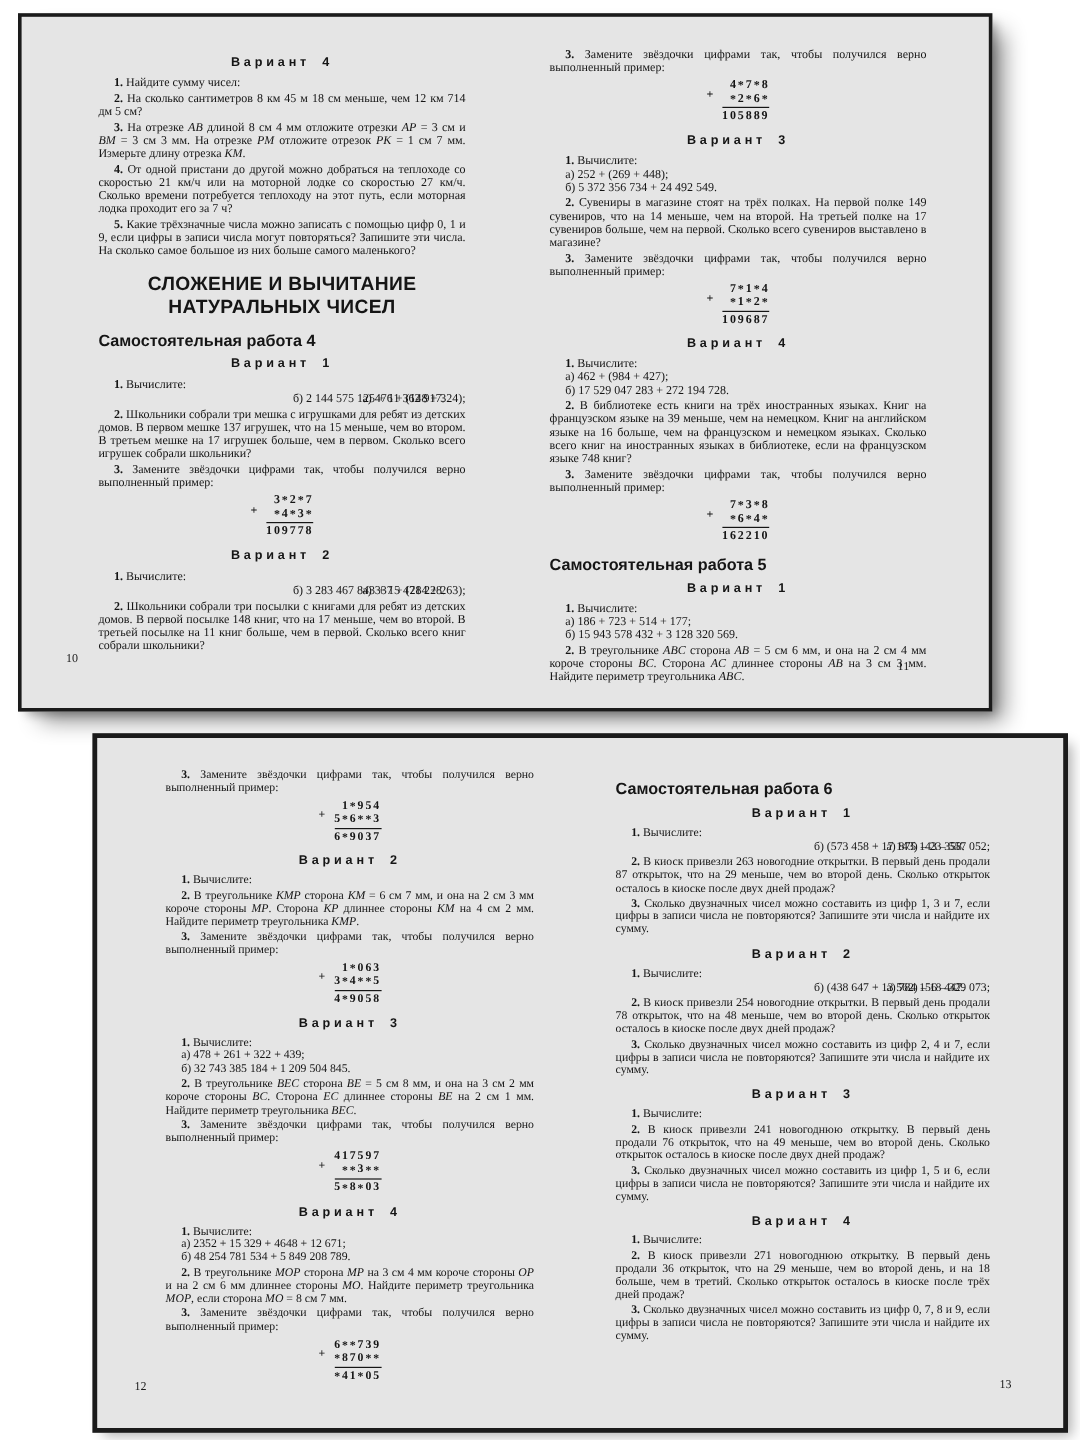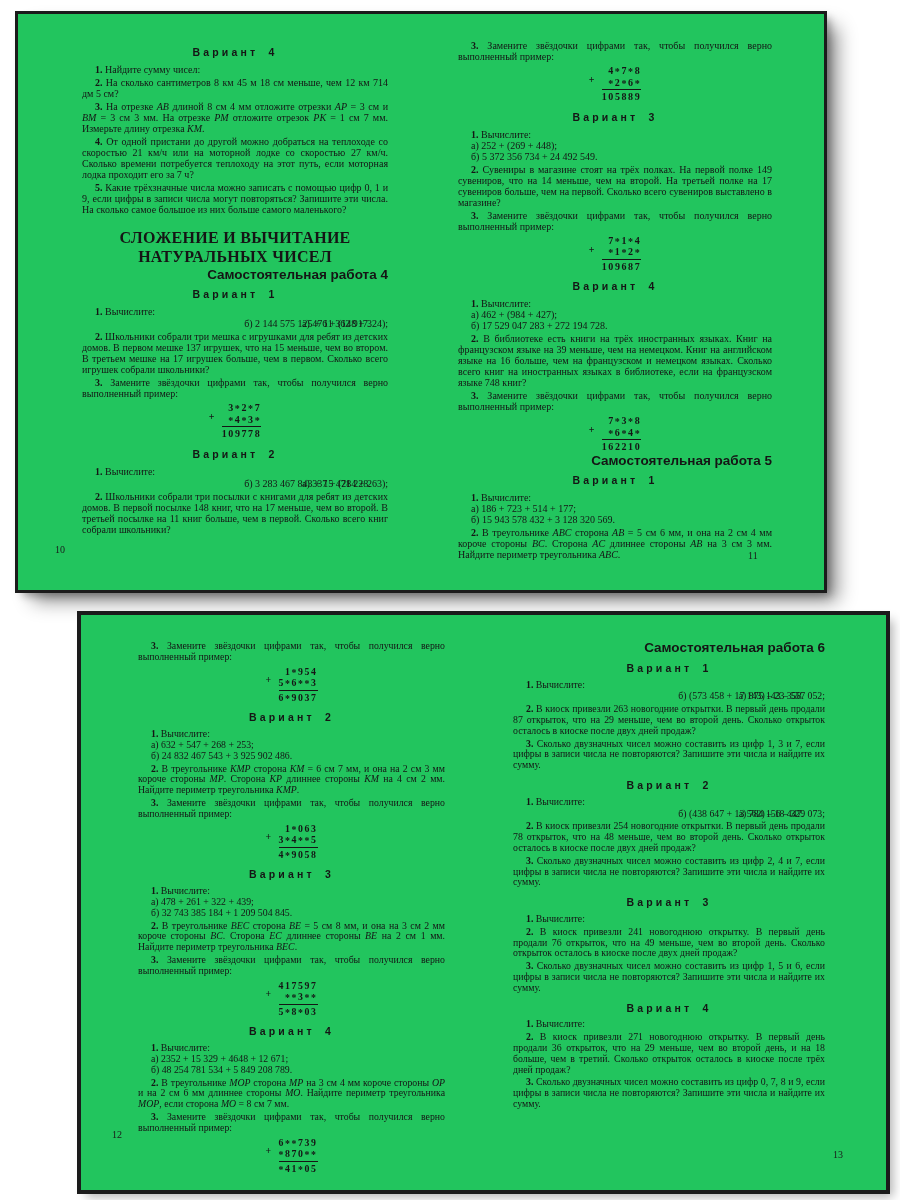--- a/index.html
+++ b/index.html
@@ -1,39 +1,39 @@
 <!DOCTYPE html>
 <html><head>
 <meta charset="utf-8">
 <style>
   html,body{margin:0;padding:0;background:#ffffff;}
   #canvas{position:relative;width:900px;height:1200px;background:#ffffff;overflow:hidden;
           font-family:"Liberation Serif","DejaVu Serif",serif;color:#151515;}
-  .spread{position:absolute;background:#22c55e;border:3px solid #1b1b1b;}
+  .spread{position:absolute;background:#e5e5e5;border:3px solid #1b1b1b;}
   #spread-top{left:15px;top:11px;width:806px;height:576px;
       box-shadow:14px 12px 18px -4px rgba(0,0,0,0.45), 5px 5px 8px -2px rgba(0,0,0,0.30);}
   #spread-bottom{left:77px;top:611px;width:805px;height:575px;border-width:4px;
       box-shadow:6px 6px 10px -3px rgba(0,0,0,0.30);}
   .col{position:absolute;font-size:10px;line-height:11px;}
   #col-0{left:64px;top:24px;width:306px;}
   #col-1{left:440px;top:24px;width:314px;}
   #col-2{left:57px;top:24px;width:307px;font-size:9.8px;line-height:10.8px;}
   #col-3{left:432px;top:26px;width:312px;font-size:9.8px;line-height:10.8px;}
   .page-num{position:absolute;font-size:10px;color:#1a1a1a;}
   #num-0{left:37px;top:530px;}
   #num-1{left:730px;top:536px;}
-  #num-2{left:31px;top:514px;}
+  #num-2{left:31px;top:535px;}
   #num-3{left:752px;top:534px;}
 
   .b-variant{font-family:"Liberation Sans",sans-serif;font-weight:bold;font-size:10.5px;
              letter-spacing:3.2px;word-spacing:4px;text-align:center;margin:9px 0 6px;}
-  .b-section{font-family:Liberation Serif, serif;font-weight:bold;font-size:16px;
+  .b-section{font-family:Liberation Sans, sans-serif;font-weight:bold;font-size:16px;
              line-height:19px;text-align:center;margin:13px 0 3px;letter-spacing:0.3px;}
   .b-worksheet{font-family:"Liberation Sans",sans-serif;font-weight:bold;font-size:13.5px;
-             text-align:right;margin:2px 0 4px;}
+             text-align:left;margin:12px 0 4px;}
   .b-line{text-indent:13px;margin-top:2px;}
   .b-para{text-indent:13px;text-align:justify;margin-top:2px;}
   .b-para i, .b-line i{font-family:"Liberation Serif",serif;}
   .b-calclines div{text-indent:13px;white-space:nowrap;}
   .b-calc2{position:relative;margin-top:1px;white-space:nowrap;text-align:right;}
   .b-calc2 .a{display:inline-block;text-indent:13px;}
   .b-calc2 .b{position:absolute;left:53%;top:0;white-space:nowrap;}
   .b-stack{text-align:center;margin:3px 0 2px;}
   .stack-box{display:inline-block;position:relative;padding-left:13px;text-align:right;}
   .stack-rows{display:inline-block;text-align:right;font-weight:bold;letter-spacing:1.6px;}
@@ -109,24 +109,20 @@
     </div>
   </div>
 
   <div class="spread" id="spread-bottom">
     <div>
       <div class="col" id="col-2">
           <div class="b-para"><b>3.</b> Замените звёздочки цифрами так, чтобы получился верно выполненный пример:</div>
           <div class="b-stack"><div class="stack-box"><span class="plus">+</span><div class="stack-rows"><div class="row">1<span class="ast">*</span>954</div><div class="row">5<span class="ast">*</span>6<span class="ast">*</span><span class="ast">*</span>3</div><div class="sum">6<span class="ast">*</span>9037</div></div></div></div>
           <div class="b-variant">Вариант 2</div>
           <div class="b-line"><b>1.</b> Вычислите:</div>
-          <div class="b-calclines">
-            <div class="">а) 632 + 547 + 268 + 253;</div>
-            <div class="">б) 24 832 467 543 + 3 925 902 486.</div>
-          </div>
           <div class="b-para"><b>2.</b> В треугольнике <i>KMP</i> сторона <i>KM</i> = 6 см 7 мм, и она на 2 см 3 мм короче стороны <i>MP</i>. Сторона <i>KP</i> длиннее стороны <i>KM</i> на 4 см 2 мм. Найдите периметр треугольника <i>KMP</i>.</div>
           <div class="b-para"><b>3.</b> Замените звёздочки цифрами так, чтобы получился верно выполненный пример:</div>
           <div class="b-stack"><div class="stack-box"><span class="plus">+</span><div class="stack-rows"><div class="row">1<span class="ast">*</span>063</div><div class="row">3<span class="ast">*</span>4<span class="ast">*</span><span class="ast">*</span>5</div><div class="sum">4<span class="ast">*</span>9058</div></div></div></div>
           <div class="b-variant">Вариант 3</div>
           <div class="b-line"><b>1.</b> Вычислите:</div>
           <div class="b-calclines">
             <div class="">а) 478 + 261 + 322 + 439;</div>
             <div class="">б) 32 743 385 184 + 1 209 504 845.</div>
           </div>
           <div class="b-para"><b>2.</b> В треугольнике <i>BEC</i> сторона <i>BE</i> = 5 см 8 мм, и она на 3 см 2 мм короче стороны <i>BC</i>. Сторона <i>EC</i> длиннее стороны <i>BE</i> на 2 см 1 мм. Найдите периметр треугольника <i>BEC</i>.</div>

